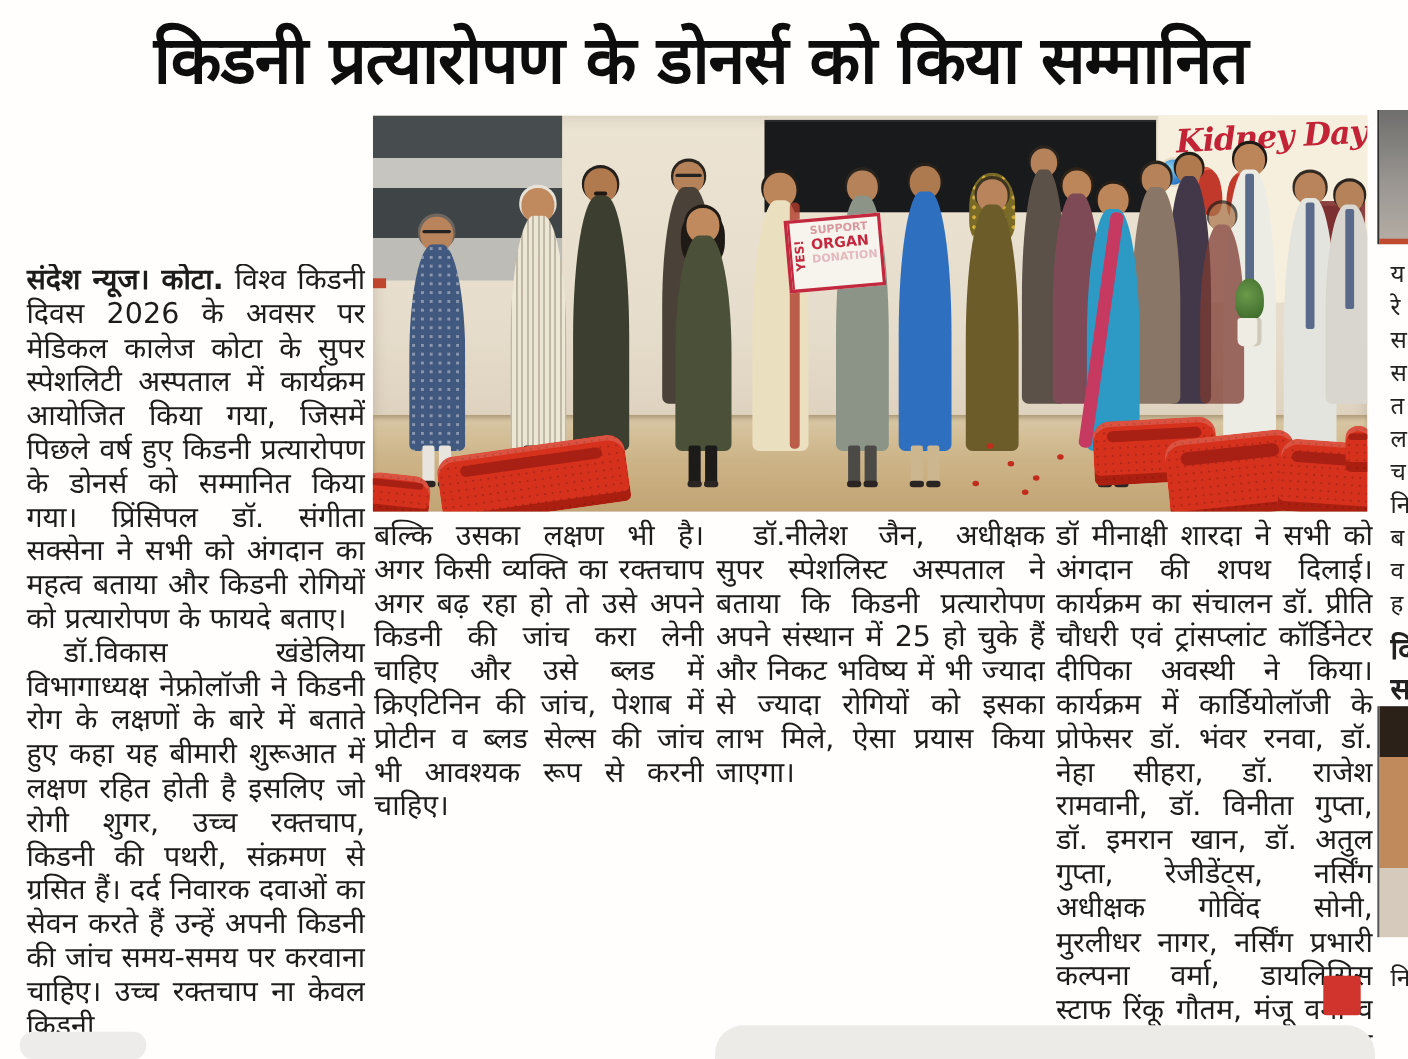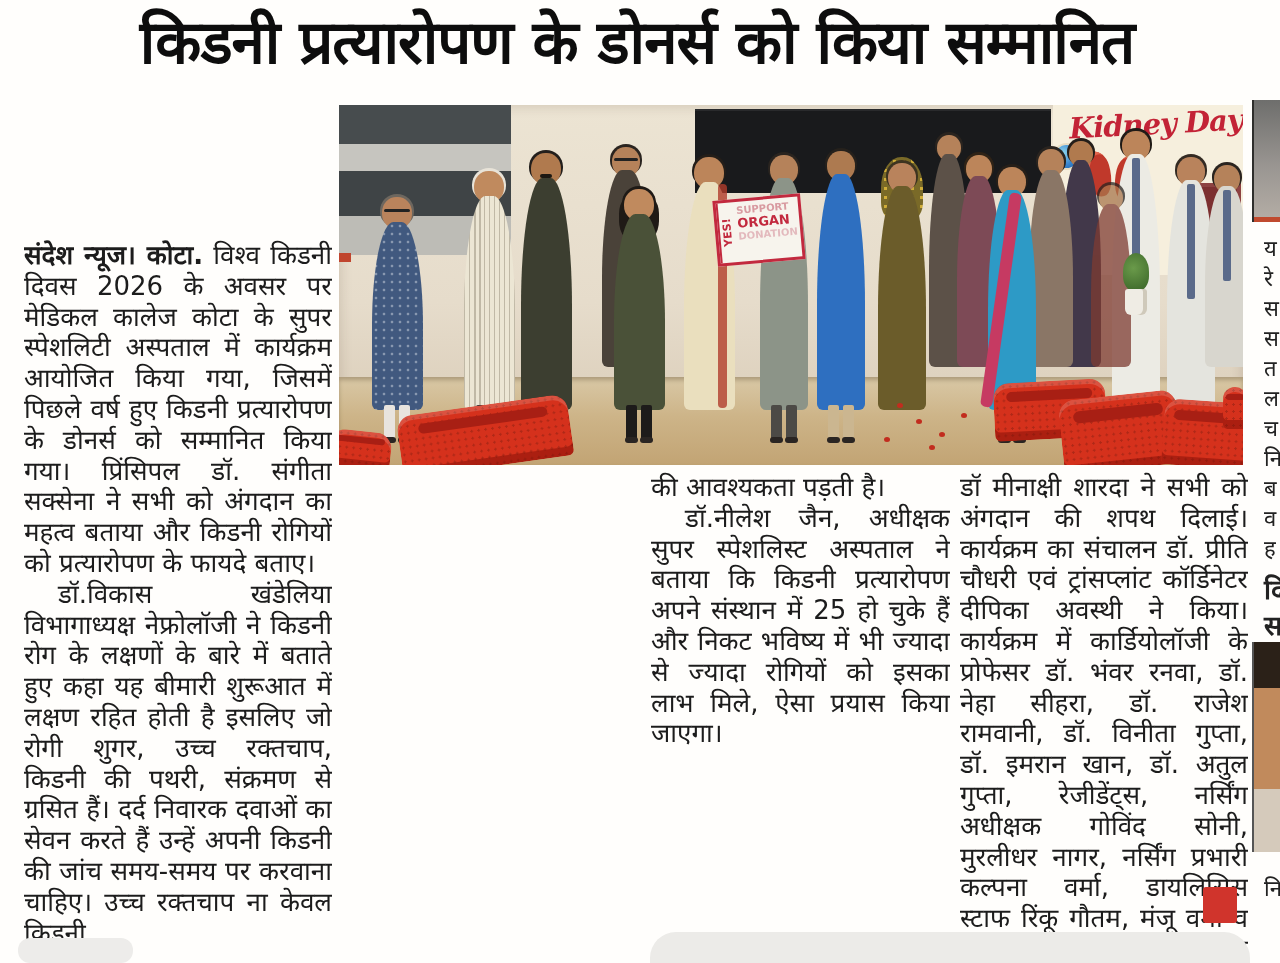--- a/index.html
+++ b/index.html
@@ -1,19 +1,19 @@
 <!DOCTYPE html>
 <html><head>
 <meta charset="utf-8">
 <style>
   html,body{margin:0;padding:0;background:#e9e9e7;}
   .page{position:relative;width:1280px;height:963px;background:#fffefc;overflow:hidden;
         font-family:"DejaVu Sans","Liberation Sans",sans-serif;color:#1b1b1b;}
   
-  .headline{position:absolute;left:52px;top:2px;width:1170px;margin:0;
+  .headline{position:absolute;left:52px;top:15px;width:1170px;margin:0;
             font-size:60px;line-height:80px;font-weight:800;letter-spacing:-1px;
             color:#0d0d0d;text-align:center;white-space:nowrap;}
   .subhead{position:absolute;left:24px;top:104px;width:302px;margin:0;
            font-size:31px;line-height:43px;font-weight:800;color:#111;}
   .col{position:absolute;text-align:justify;font-size:26px;line-height:30.8px;color:#1c1c1c;}
   .col p{margin:0;}
   .col p.ind{text-indent:34px;}
   .lead{font-weight:800;}
   .col1{left:24px;top:240px;width:308px;height:700px;overflow:hidden;}
   .col2{left:340px;top:472px;width:300px;height:470px;overflow:hidden;}
@@ -374,24 +374,24 @@
         <div style="position: absolute; left: 824px; top: 296px; width: 86px; height: 66px; z-index: 80; background: radial-gradient(rgba(0, 0, 0, 0.18) 1px, transparent 1.2px) 0% 0% / 7px 7px rgb(213, 49, 28); transform: rotate(4deg); border-radius: 16px 16px 6px 6px; box-shadow: rgba(120, 12, 5, 0.45) 0px -9px 0px inset, rgba(255, 255, 255, 0.16) 0px 5px 0px inset;">
           <span style="position: absolute; left: 12%; top: 16%; width: 76%; height: 16%; background: rgb(168, 31, 20); border-radius: 10px;"></span>
         </div>
         <div style="position: absolute; left: 884px; top: 282px; width: 24px; height: 42px; z-index: 80; background: radial-gradient(rgba(0, 0, 0, 0.18) 1px, transparent 1.2px) 0% 0% / 7px 7px rgb(213, 49, 28); transform: rotate(0deg); border-radius: 16px 16px 6px 6px; box-shadow: rgba(120, 12, 5, 0.45) 0px -9px 0px inset, rgba(255, 255, 255, 0.16) 0px 5px 0px inset;">
           <span style="position: absolute; left: 12%; top: 16%; width: 76%; height: 16%; background: rgb(168, 31, 20); border-radius: 10px;"></span>
         </div>
       </div>
   </div>
 
   <div class="col col2">
+    <p>बल्कि उसका लक्षण भी है। अगर किसी व्यक्ति का रक्तचाप अगर बढ़ रहा हो तो उसे अपने किडनी की जांच करा लेनी चाहिए और उसे ब्लड में क्रिएटिनिन की जांच, पेशाब में प्रोटीन व ब्लड सेल्स की जांच भी आवश्यक रूप से करनी चाहिए।</p>
   </div>
 
   <div class="col col3">
-    <p>की आवश्यकता पड़ती है।</p>
     <p class="ind">डॉ.नीलेश जैन, अधीक्षक सुपर स्पेशलिस्ट अस्पताल ने बताया कि किडनी प्रत्यारोपण अपने संस्थान में 25 हो चुके हैं और निकट भविष्य में भी ज्यादा से ज्यादा रोगियों को इसका लाभ मिले, ऐसा प्रयास किया जाएगा।</p>
   </div>
 
   <div class="col col4">
     <p>डॉ मीनाक्षी शारदा ने सभी को अंगदान की शपथ दिलाई। कार्यक्रम का संचालन डॉ. प्रीति चौधरी एवं ट्रांसप्लांट कॉर्डिनेटर दीपिका अवस्थी ने किया। कार्यक्रम में कार्डियोलॉजी के प्रोफेसर डॉ. भंवर रनवा, डॉ. नेहा सीहरा, डॉ. राजेश रामवानी, डॉ. विनीता गुप्ता, डॉ. इमरान खान, डॉ. अतुल गुप्ता, रेजीडेंट्स, नर्सिंग अधीक्षक गोविंद सोनी, मुरलीधर नागर, नर्सिंग प्रभारी कल्पना वर्मा, डायलिसिस स्टाफ रिंकू गौतम, मंजू वर्मा व डायलिसिस टेक्नीशियन्स कसम. तोशाली</p>
   </div>
 
   <div class="edge-strip">
     <div class="edge-frag1">
         <i></i>

